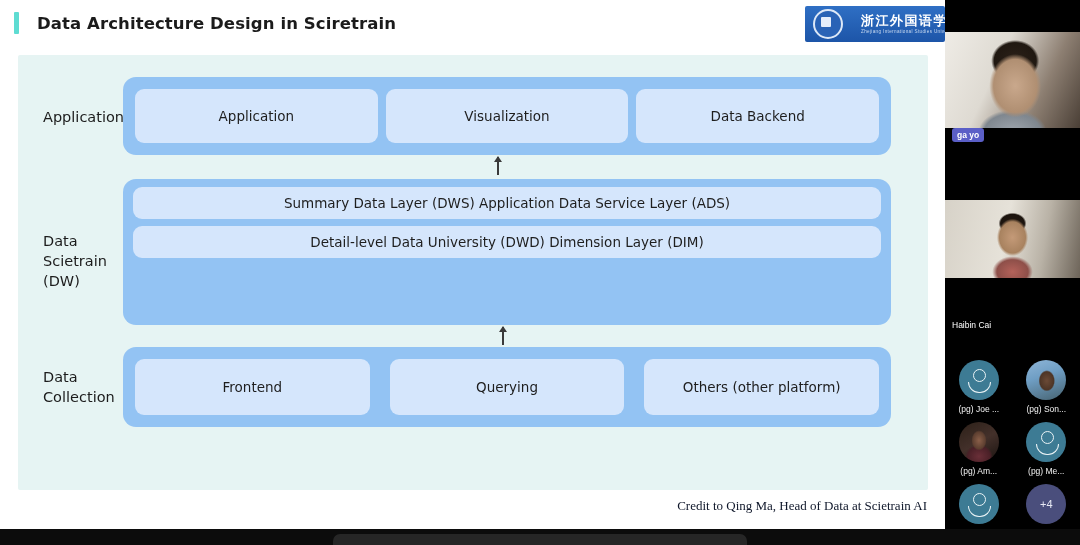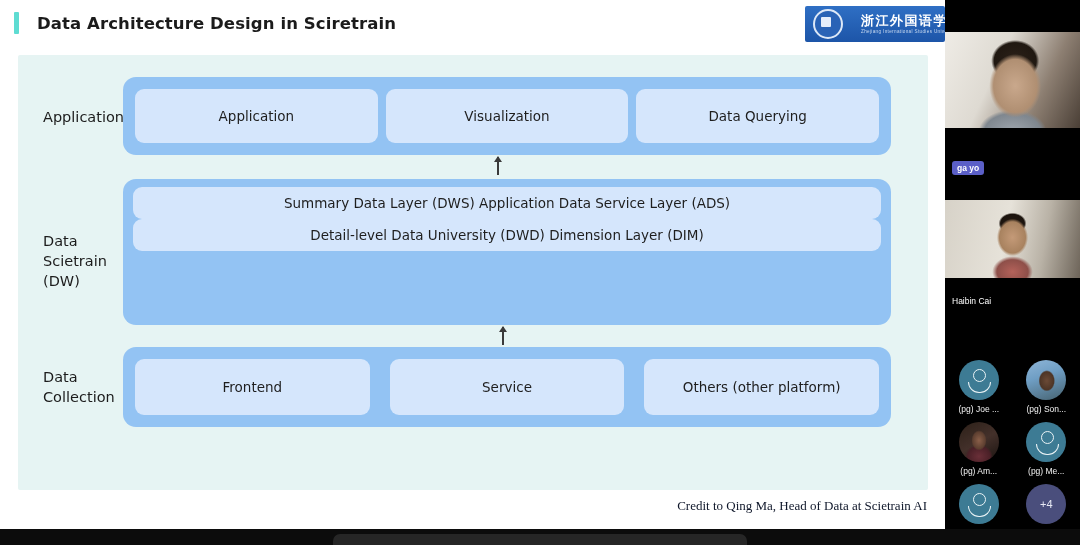--- a/index.html
+++ b/index.html
@@ -29,21 +29,21 @@
 
   .panel{position:absolute;left:18px;top:55px;width:910px;height:435px;
          background:#e6f4f3;border-radius:2px;}
 
   .rowlabel{position:absolute;left:25px;color:#1c1c1c;font-size:14.5px;line-height:20px;
             font-family:"DejaVu Sans","Liberation Sans",sans-serif;}
 
   .band{position:absolute;background:#93c3f3;border-radius:13px;
         display:flex;align-items:center;box-sizing:border-box;}
   .band.cols{padding:12px;gap:8px;}
-  .band.rows{flex-direction:column;padding:8px 10px;}
+  .band.rows{flex-direction:column;padding:8px 10px;gap:7px;}
 
   .cell{background:#d5e6fc;border-radius:9px;display:flex;align-items:center;justify-content:center;
         color:#1e1e1e;font-size:13.5px;text-align:center;box-sizing:border-box;
         font-family:"DejaVu Sans","Liberation Sans",sans-serif;}
   .band.cols .cell{flex:1;align-self:stretch;}
   .band.rows .cell{width:100%;height:32px;}
 
   .arrow{position:absolute;width:2px;background:#3a3a3a;}
   .arrow:before{content:"";position:absolute;top:-1px;left:-3px;width:0;height:0;
                 border-left:4px solid transparent;border-right:4px solid transparent;
@@ -51,21 +51,21 @@
 
   .credit{position:absolute;right:18px;top:498px;font-size:13px;color:#0f172a;
           font-family:"Liberation Serif","DejaVu Serif",serif;}
 
   
   .rail{position:absolute;left:945px;top:0;width:135px;height:529px;background:#000;
         overflow:hidden;}
   .tile{position:relative;width:135px;background:#000;}
   .tile .vid{position:absolute;left:0;width:135px;}
   .tile .nm{position:absolute;left:7px;color:#fff;font-size:8.5px;}
-  .nm.badge{background:#5b5fc7;color:#fff;padding:2px 5px;border-radius:3px;font-weight:700;margin-top:33px;}
+  .nm.badge{background:#5b5fc7;color:#fff;padding:2px 5px;border-radius:3px;font-weight:700;}
 
   .v1{top:32px;height:96px;background:
       radial-gradient(ellipse 36px 44px at 52% 56%,#c9a88c 0%,#b08f72 60%,rgba(0,0,0,0) 72%),
       radial-gradient(ellipse 30px 26px at 52% 30%,#2b2119 0%,#201811 70%,rgba(0,0,0,0) 80%),
       radial-gradient(ellipse 40px 26px at 50% 104%,#9fa6ae 0%,#7f878f 70%,rgba(0,0,0,0) 85%),
       linear-gradient(115deg,#efece6 0%,#dedad2 38%,#8d7f72 70%,#4a3f36 100%);}
   .v2{top:200px;height:78px;background:
       radial-gradient(ellipse 20px 24px at 50% 48%,#c49a78 0%,#a8825f 65%,rgba(0,0,0,0) 78%),
       radial-gradient(ellipse 17px 13px at 50% 30%,#241a12 0%,#1b130d 70%,rgba(0,0,0,0) 82%),
       radial-gradient(ellipse 26px 20px at 50% 92%,#b4625a 0%,#8e4f49 60%,rgba(0,0,0,0) 78%),
@@ -117,21 +117,21 @@
     </div>
 
     <div class="panel">
 
       <div class="rowlabel" style="top:52px;">
         <div>Application</div>
       </div>
       <div class="band cols" style="left:105px;top:22px;width:768px;height:78px;">
         <div class="cell">Application</div>
         <div class="cell">Visualization</div>
-        <div class="cell">Data Querying</div>
+        <div class="cell">Data Backend</div>
       </div>
 
       <div class="arrow" style="left:479px;top:102px;height:18px;"></div>
 
       <div class="rowlabel" style="top:176px;">
         <div>Data</div>
         <div>Scietrain</div>
         <div>(DW)</div>
       </div>
       <div class="band rows" style="left:105px;top:124px;width:768px;height:146px;">
@@ -140,38 +140,38 @@
       </div>
 
       <div class="arrow" style="left:484px;top:272px;height:18px;"></div>
 
       <div class="rowlabel" style="top:312px;">
         <div>Data</div>
         <div>Collection</div>
       </div>
       <div class="band cols" style="left:105px;top:292px;width:768px;height:80px;gap:20px;">
         <div class="cell">Frontend</div>
-        <div class="cell">Service</div>
+        <div class="cell">Querying</div>
         <div class="cell">Others (other platform)</div>
       </div>
     </div>
 
     <div class="credit">Credit to Qing Ma, Head of Data at Scietrain AI</div>
   </div>
 
   <div class="rail">
 
     <div class="tile">
       <div class="vid v1"></div>
       <div class="nm badge" style="top:128px;">ga yo</div>
     </div>
 
     <div class="tile">
       <div class="vid v2"></div>
-      <div class="nm" style="top:296px;">Haibin Cai</div>
+      <div class="nm" style="top:320px;">Haibin Cai</div>
     </div>
 
     <div class="grid">
 
       <div class="pcell">
         <div class="av person"></div>
         <div class="plabel">(pg) Joe ...</div>
       </div>
 
       <div class="pcell">

